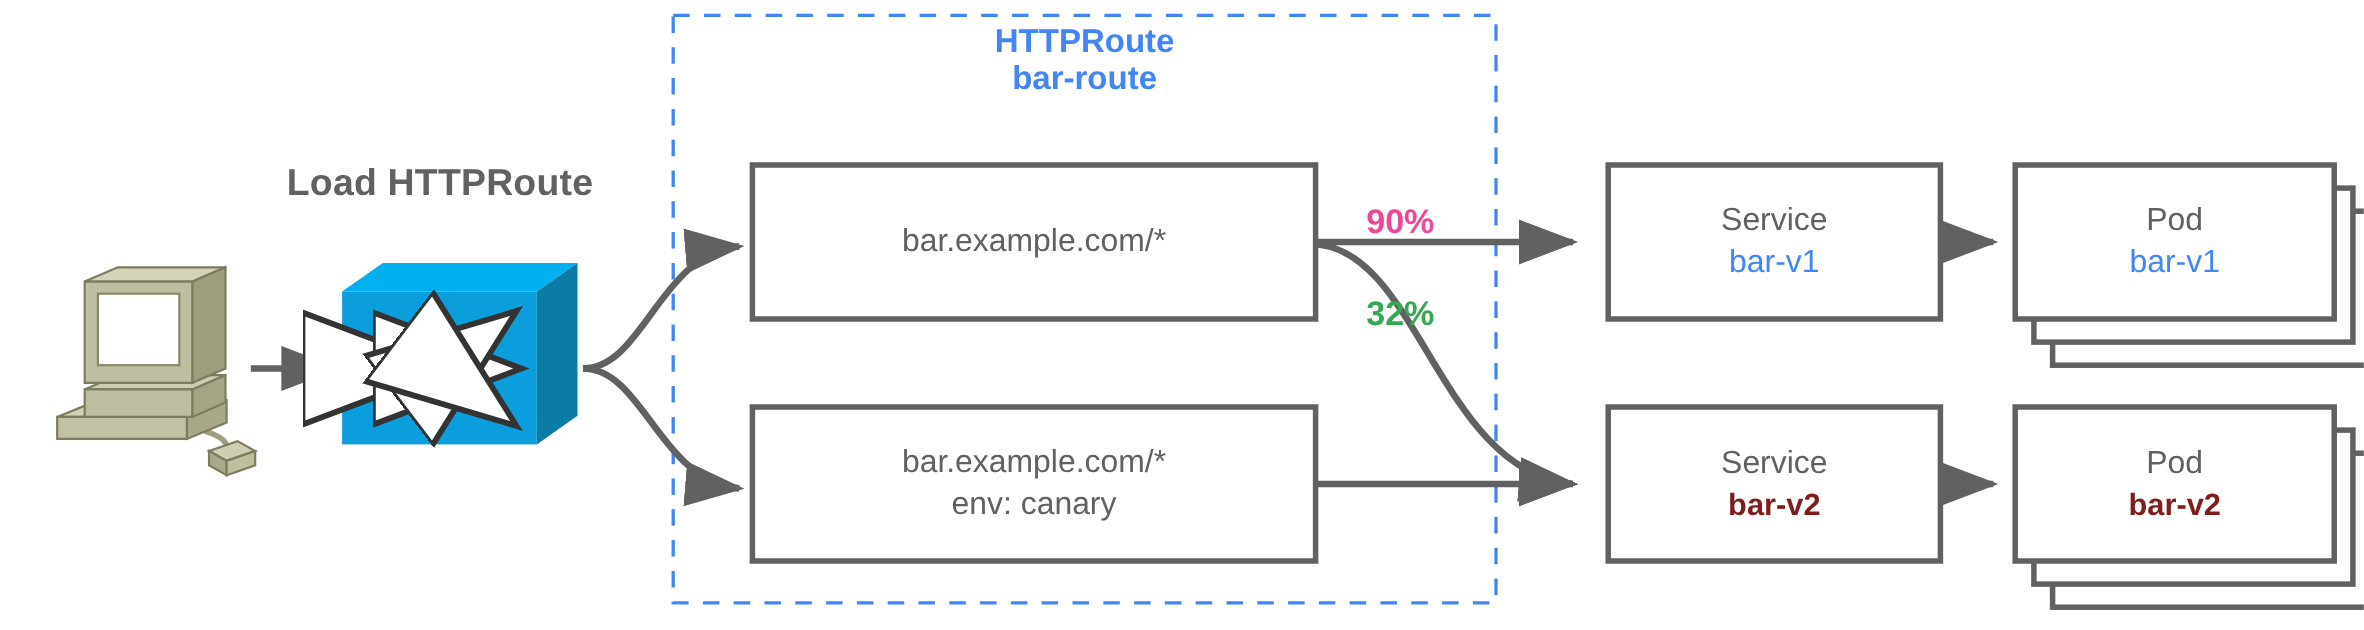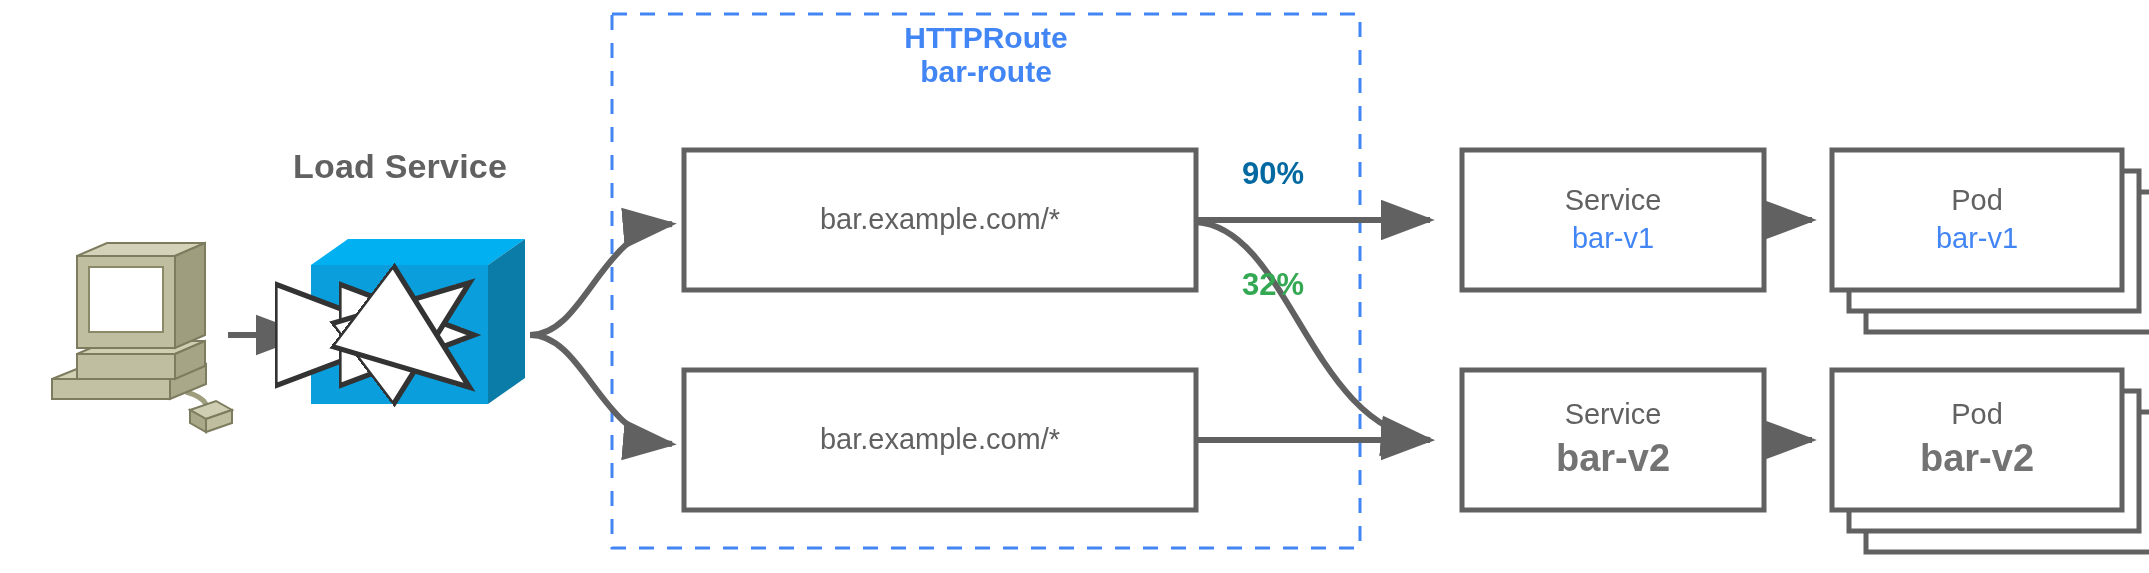--- a/index.html
+++ b/index.html
@@ -40,21 +40,21 @@
   .route-title {
     font-size: 30px;
     font-weight: bold;
     color: #4285f4;
     line-height: 1.18;
   }
   .pct {
     font-size: 31px;
     font-weight: bold;
   }
-  .pct-primary { color: #0369a1; }
+  .pct-primary { color: #ec4899; margin-top: 28px; }
   .pct-canary  { color: #34a853; }
 
   .boxtext {
     position: absolute;
     display: flex;
     flex-direction: column;
     align-items: center;
     justify-content: center;
     text-align: center;
     white-space: nowrap;
@@ -64,23 +64,23 @@
     color: #616161;
     line-height: 1.3;
   }
   .t-blue {
     font-size: 29px;
     font-weight: normal;
     color: #4285f4;
     line-height: 1.3;
   }
   .t-green {
-    font-size: 38px;
+    font-size: 28px;
     font-weight: bold;
-    color: #737373;
+    color: #7f1d1d;
     line-height: 1.3;
   }
 </style>
 </head>
 <body>
 
 <div id="canvas">
 
   <svg id="svg-layer" viewBox="0 0 2149 573" xmlns="http://www.w3.org/2000/svg">
     <defs>
@@ -150,31 +150,32 @@
       <rect x="1849" y="171" width="290" height="140" fill="#ffffff" stroke="#616161" stroke-width="5"></rect>
       <rect x="1832" y="150" width="290" height="140" fill="#ffffff" stroke="#616161" stroke-width="5"></rect>
     </g>
     <g>
       <rect x="1866" y="412" width="290" height="140" fill="#ffffff" stroke="#616161" stroke-width="5"></rect>
       <rect x="1849" y="391" width="290" height="140" fill="#ffffff" stroke="#616161" stroke-width="5"></rect>
       <rect x="1832" y="370" width="290" height="140" fill="#ffffff" stroke="#616161" stroke-width="5"></rect>
     </g>
   </svg>
 
-  <div class="lbl lb-title" style="left:180px; top:146px; width:440px;">Load Service</div>
+  <div class="lbl lb-title" style="left:180px; top:146px; width:440px;">Load HTTPRoute</div>
 
   <div class="lbl route-title" style="left:736px; top:54px; width:500px;">bar-route</div>
   <div class="lbl route-title" style="left:736px; top:20px; width:500px;">HTTPRoute</div>
 
   <div class="boxtext" style="left:684px; top:150px; width:512px; height:140px;">
     <span class="t-gray">bar.example.com/*</span>
   </div>
 
   <div class="boxtext" style="left:684px; top:370px; width:512px; height:140px;">
     <span class="t-gray">bar.example.com/*</span>
+    <span class="t-gray">env: canary</span>
   </div>
 
   <div class="lbl pct pct-primary" style="left:1208px; top:155px; width:130px;">90%</div>
   <div class="lbl pct pct-canary" style="left:1208px; top:266px; width:130px;">32%</div>
 
   <div class="boxtext" style="left:1462px; top:150px; width:302px; height:140px;">
     <span class="t-gray">Service</span>
     <span class="t-blue">bar-v1</span>
   </div>
 

